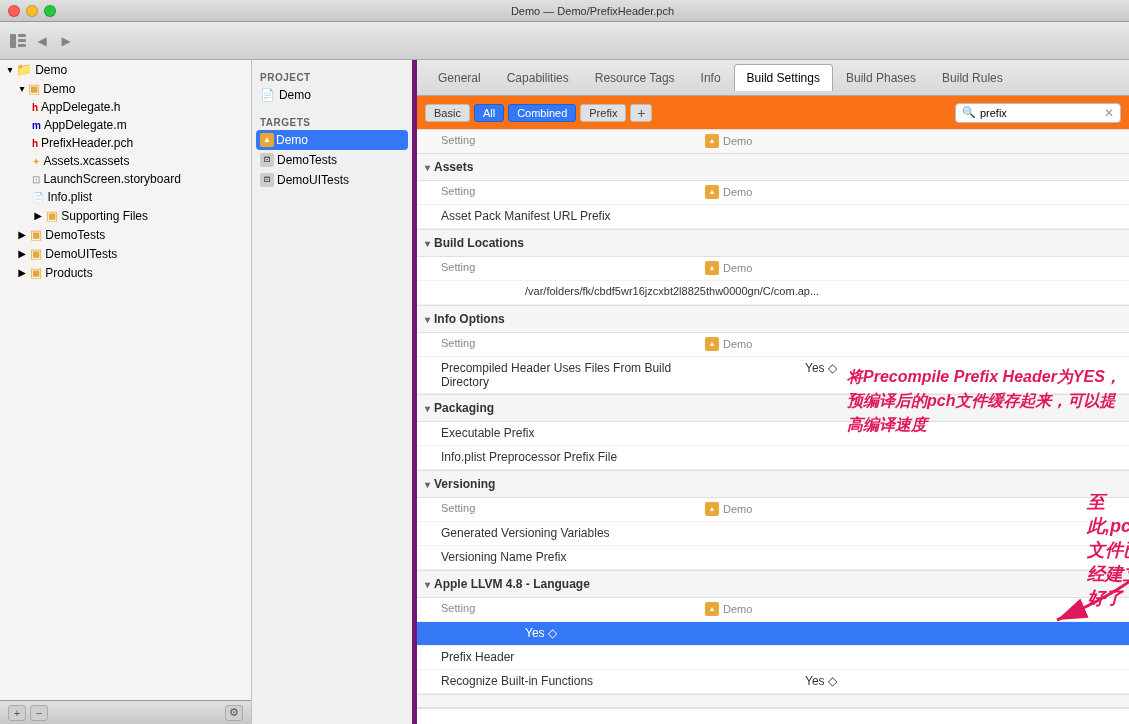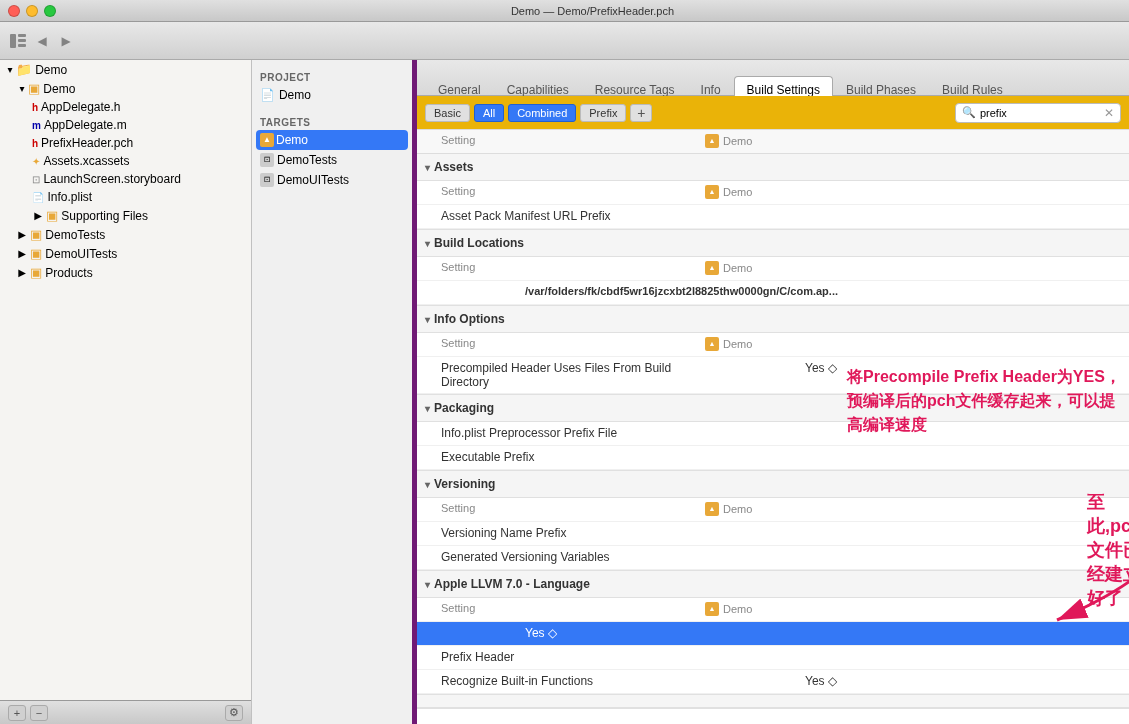--- a/index.html
+++ b/index.html
@@ -29,26 +29,26 @@
     
     .project-panel { width: 165px; background: #f0f0f0; border-right: 5px solid #701a75; padding: 8px 0; }
     .section-header { font-size: 10px; font-weight: bold; color: #666; padding: 4px 8px 2px 8px; text-transform: uppercase; letter-spacing: 0.5px; }
     .project-item { display: flex; align-items: center; padding: 3px 8px; font-size: 12px; cursor: pointer; }
     .project-item.selected { background: #3478f6; color: white; border-radius: 4px; margin: 0 4px; padding: 3px 4px; }
     
     
     .settings-panel { flex: 1; background: white; display: flex; flex-direction: column; overflow: hidden; }
     
     
-    .tab-bar { height: 36px; background: linear-gradient(to bottom, #e8e8e8, #d8d8d8); display: flex; align-items: flex-start; border-bottom: 1px solid #aaa; padding: 16px 8px; }
+    .tab-bar { height: 36px; background: linear-gradient(to bottom, #e8e8e8, #d8d8d8); display: flex; align-items: center; border-bottom: 1px solid #aaa; padding: 16px 8px; }
     .tab { padding: 6px 12px; font-size: 12px; cursor: pointer; border: 1px solid transparent; border-bottom: none; border-radius: 4px 4px 0 0; color: #555; background: transparent; }
     .tab.active { background: white; border-color: #aaa; color: #000; font-weight: 500; }
     
     
-    .sub-toolbar { height: 34px; background: #eab308; display: flex; align-items: center; padding: 0 8px; gap: 4px; border-bottom: 1px solid #ddd; }
+    .sub-toolbar { height: 34px; background: #f97316; display: flex; align-items: center; padding: 0 8px; gap: 4px; border-bottom: 1px solid #ddd; }
     .filter-btn { padding: 2px 8px; font-size: 11px; background: #e0e0e0; border: 1px solid #bbb; border-radius: 3px; cursor: pointer; color: #333; }
     .filter-btn.active { background: #3478f6; color: white; border-color: #2060d0; }
     .filter-btn.combined { background: #3478f6; color: white; border-color: #2060d0; }
     .add-btn { width: 22px; height: 18px; background: #e0e0e0; border: 1px solid #bbb; border-radius: 3px; cursor: pointer; display: flex; align-items: center; justify-content: center; font-size: 14px; color: #555; }
     .search-box { margin-left: auto; display: flex; align-items: center; border: 1px solid #bbb; border-radius: 4px; background: white; padding: 2px 6px; gap: 4px; }
     .search-box input { border: none; outline: none; font-size: 11px; width: 120px; background: transparent; }
     .clear-btn { color: #999; cursor: pointer; font-size: 12px; }
     
     
     .settings-content { flex: 1; overflow-y: auto; }
@@ -60,23 +60,23 @@
     .col-setting { width: 280px; font-size: 12px; color: #333; padding-left: 16px; }
     .col-demo { width: 100px; font-size: 12px; color: #333; display: flex; align-items: center; gap: 2px; }
     .col-value { flex: 1; font-size: 12px; color: #333; }
     .target-badge { display: inline-block; width: 14px; height: 14px; background: #e8a838; border-radius: 2px; font-size: 8px; color: white; text-align: center; line-height: 14px; font-weight: bold; margin-right: 2px; }
     
     .overlay-container { position: relative; flex: 1; overflow: hidden; }
     
     .bottom-bar { height: 24px; background: linear-gradient(to bottom, #e0e0e0, #c8c8c8); display: flex; align-items: center; padding: 0 8px; border-top: 1px solid #999; gap: 4px; }
     .bottom-btn { width: 18px; height: 16px; background: #d0d0d0; border: 1px solid #aaa; border-radius: 3px; cursor: pointer; display: flex; align-items: center; justify-content: center; font-size: 11px; color: #555; }
     
-    .annotation-layer { position: absolute; top: 0; left: 0; width: 100%; height: 100%; pointer-events: none; z-index: 100; }
-    
-    .long-path { font-size: 11px; color: #333; font-weight: bold; }
+    .annotation-layer { position: absolute; top: 0; left: 0; width: 100%; height: 100%; pointer-events: none; z-index: 100; font-style: italic; }
+    
+    .long-path { font-size: 11px; color: #333; }
   </style>
 </head>
 <body>
 
 <div class="app-window">
 
   <div class="title-bar">
     <div class="title-bar-buttons">
       <div class="title-btn btn-close"></div>
       <div class="title-btn btn-min"></div>
@@ -285,60 +285,60 @@
               <div class="col-value">Yes ◇</div>
             </div>
           </div>
 
           <div class="settings-section">
             <div class="settings-section-header">
               <span class="arrow">▾</span>
               <span>Packaging</span>
             </div>
             <div class="settings-row">
+              <div class="col-setting">Executable Prefix</div>
+              <div class="col-demo"></div>
+              <div class="col-value"></div>
+            </div>
+            <div class="settings-row">
               <div class="col-setting">Info.plist Preprocessor Prefix File</div>
-              <div class="col-demo"></div>
-              <div class="col-value"></div>
-            </div>
-            <div class="settings-row">
-              <div class="col-setting">Executable Prefix</div>
               <div class="col-demo"></div>
               <div class="col-value"></div>
             </div>
           </div>
 
           <div class="settings-section">
             <div class="settings-section-header">
               <span class="arrow">▾</span>
               <span>Versioning</span>
             </div>
             <div class="settings-row">
               <div class="col-setting" style="font-size:11px; color:#888;">Setting</div>
               <div class="col-demo">
                 <span class="target-badge" style="font-size:7px;">▲</span>
                 <span style="font-size:11px; color:#888;">Demo</span>
               </div>
               <div class="col-value"></div>
             </div>
             <div class="settings-row">
+              <div class="col-setting">Generated Versioning Variables</div>
+              <div class="col-demo"></div>
+              <div class="col-value"></div>
+            </div>
+            <div class="settings-row">
               <div class="col-setting">Versioning Name Prefix</div>
               <div class="col-demo"></div>
               <div class="col-value"></div>
             </div>
-            <div class="settings-row">
-              <div class="col-setting">Generated Versioning Variables</div>
-              <div class="col-demo"></div>
-              <div class="col-value"></div>
-            </div>
-          </div>
-
-          <div class="settings-section">
-            <div class="settings-section-header">
-              <span class="arrow">▾</span>
-              <span>Apple LLVM 7.0 - Language</span>
+          </div>
+
+          <div class="settings-section">
+            <div class="settings-section-header">
+              <span class="arrow">▾</span>
+              <span>Apple LLVM 4.8 - Language</span>
             </div>
             <div class="settings-row">
               <div class="col-setting" style="font-size:11px; color:#888;">Setting</div>
               <div class="col-demo">
                 <span class="target-badge" style="font-size:7px;">▲</span>
                 <span style="font-size:11px; color:#888;">Demo</span>
               </div>
               <div class="col-value"></div>
             </div>
             <div class="settings-row highlighted">

